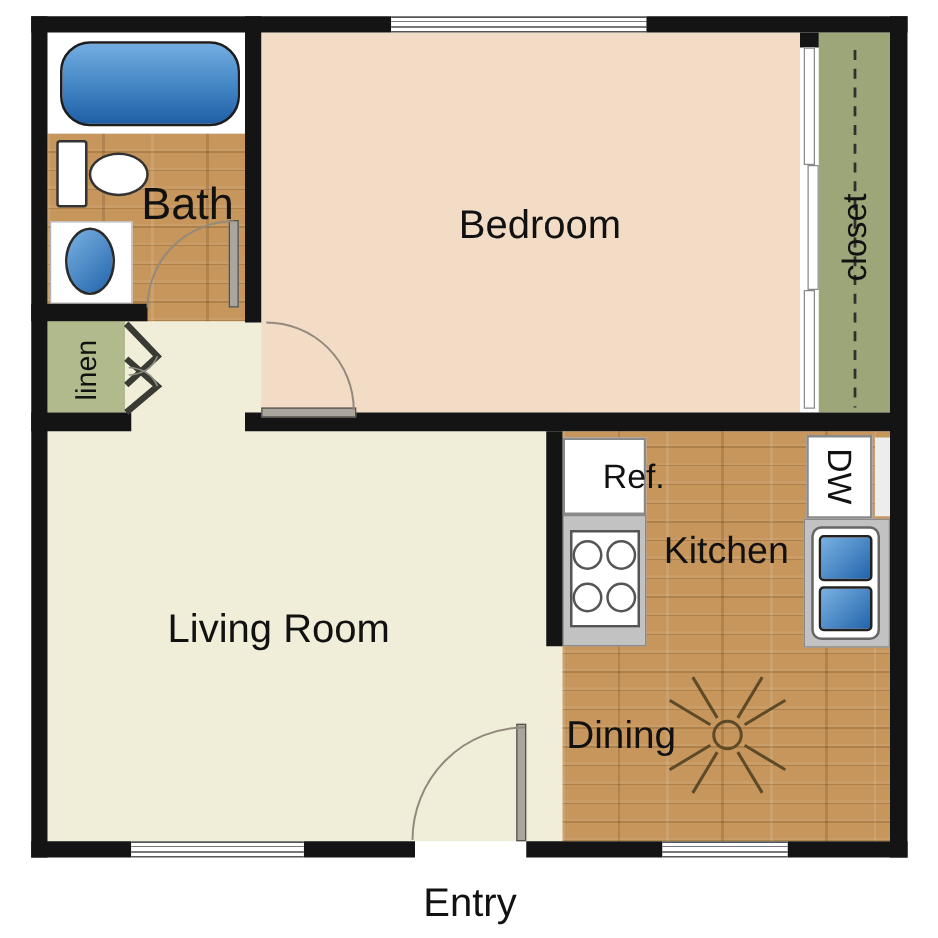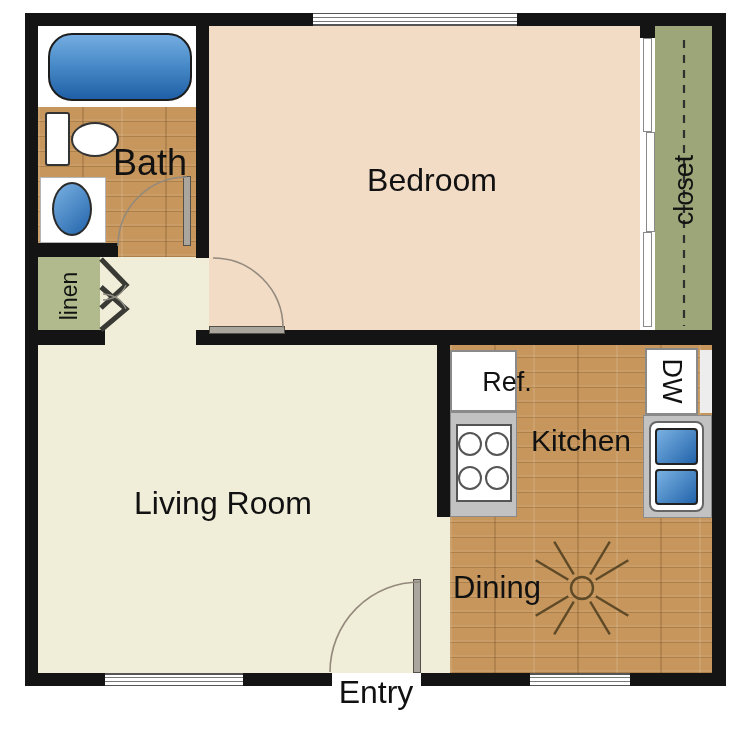--- a/index.html
+++ b/index.html
@@ -124,15 +124,15 @@
   <div class="label center" style="left:432px;top:180px;font-size:32px;">Bedroom</div>
   <div class="label rot-ccw" style="left:684px;top:190px;font-size:27px;">closet</div>
   <div class="label rot-ccw" style="left:69px;top:296px;font-size:23px;">linen</div>
   <div class="label center" style="left:581px;top:441px;font-size:30px;">Kitchen</div>
   <div class="label center" style="left:223px;top:503px;font-size:32px;">Living Room</div>
   <div class="label center" style="left:483px;top:382px;font-size:27px;margin-left:24px;">Ref.</div>
   <div class="label rot-cw" style="left:671px;top:381px;font-size:27px;">DW</div>
   <div class="label" style="left:453px;top:568px;font-size:31px;line-height:40px;">
     <span style="display:block;">Dining</span>
   </div>
-  <div class="label center" style="left:376px;top:692px;font-size:32px;">Entry</div>
+  <div class="label center" style="left:376px;top:722px;font-size:32px;">Entry</div>
 
 </div>
 
 </body></html>

